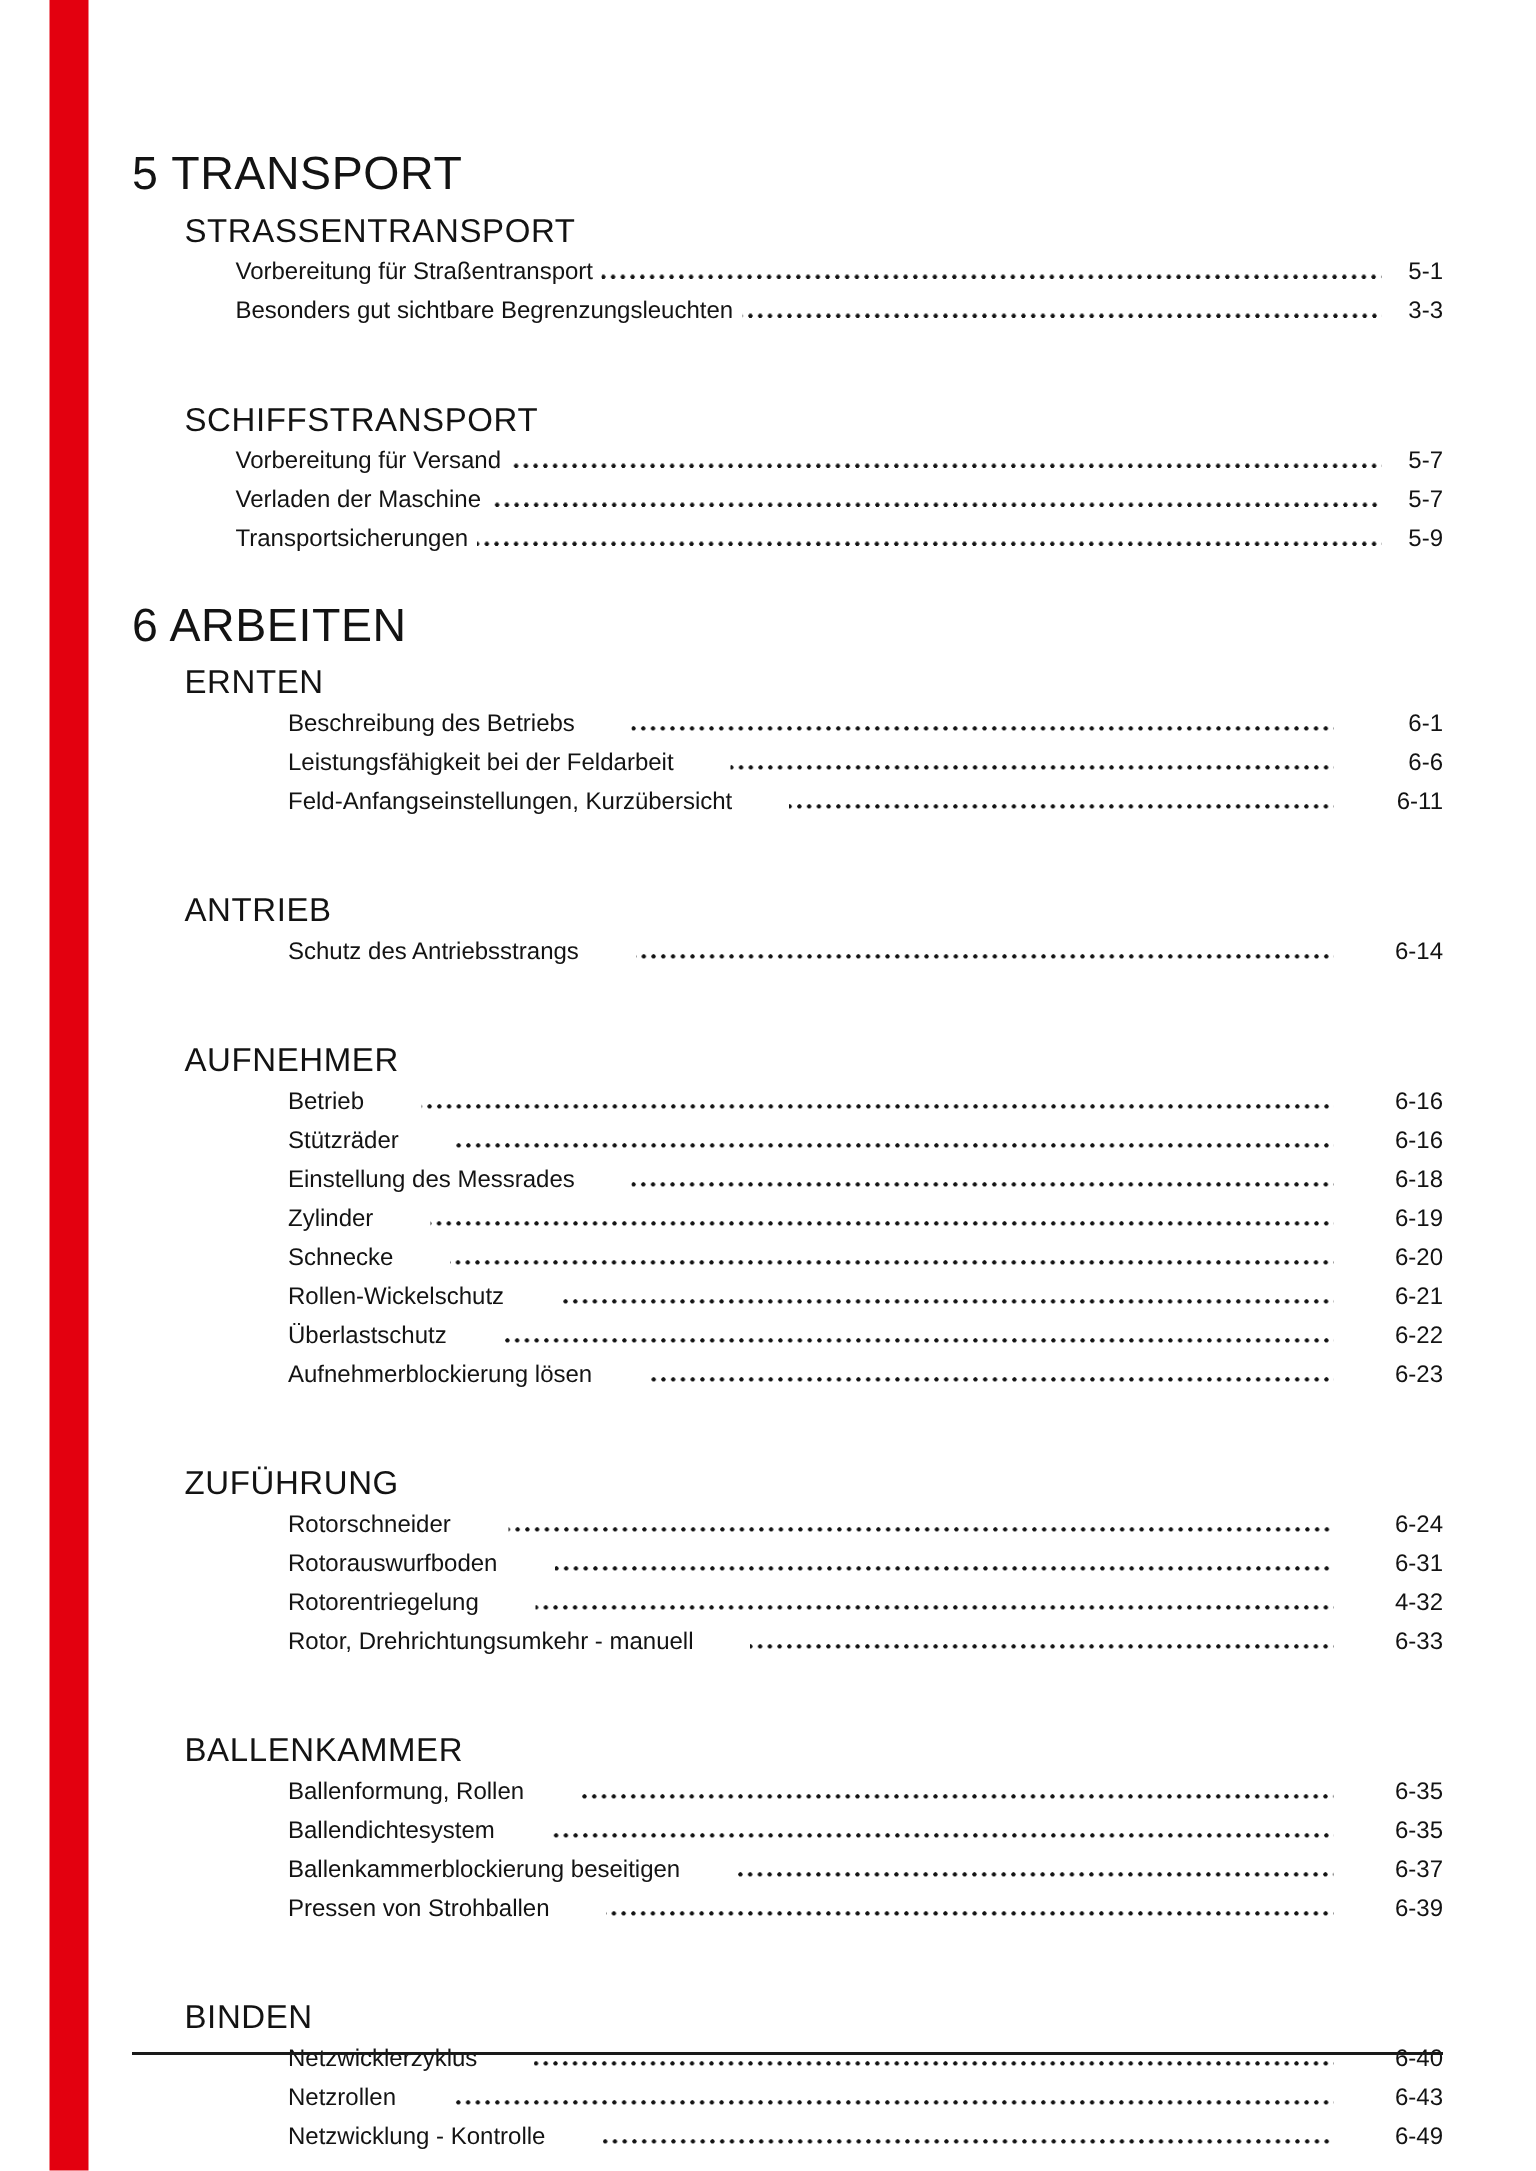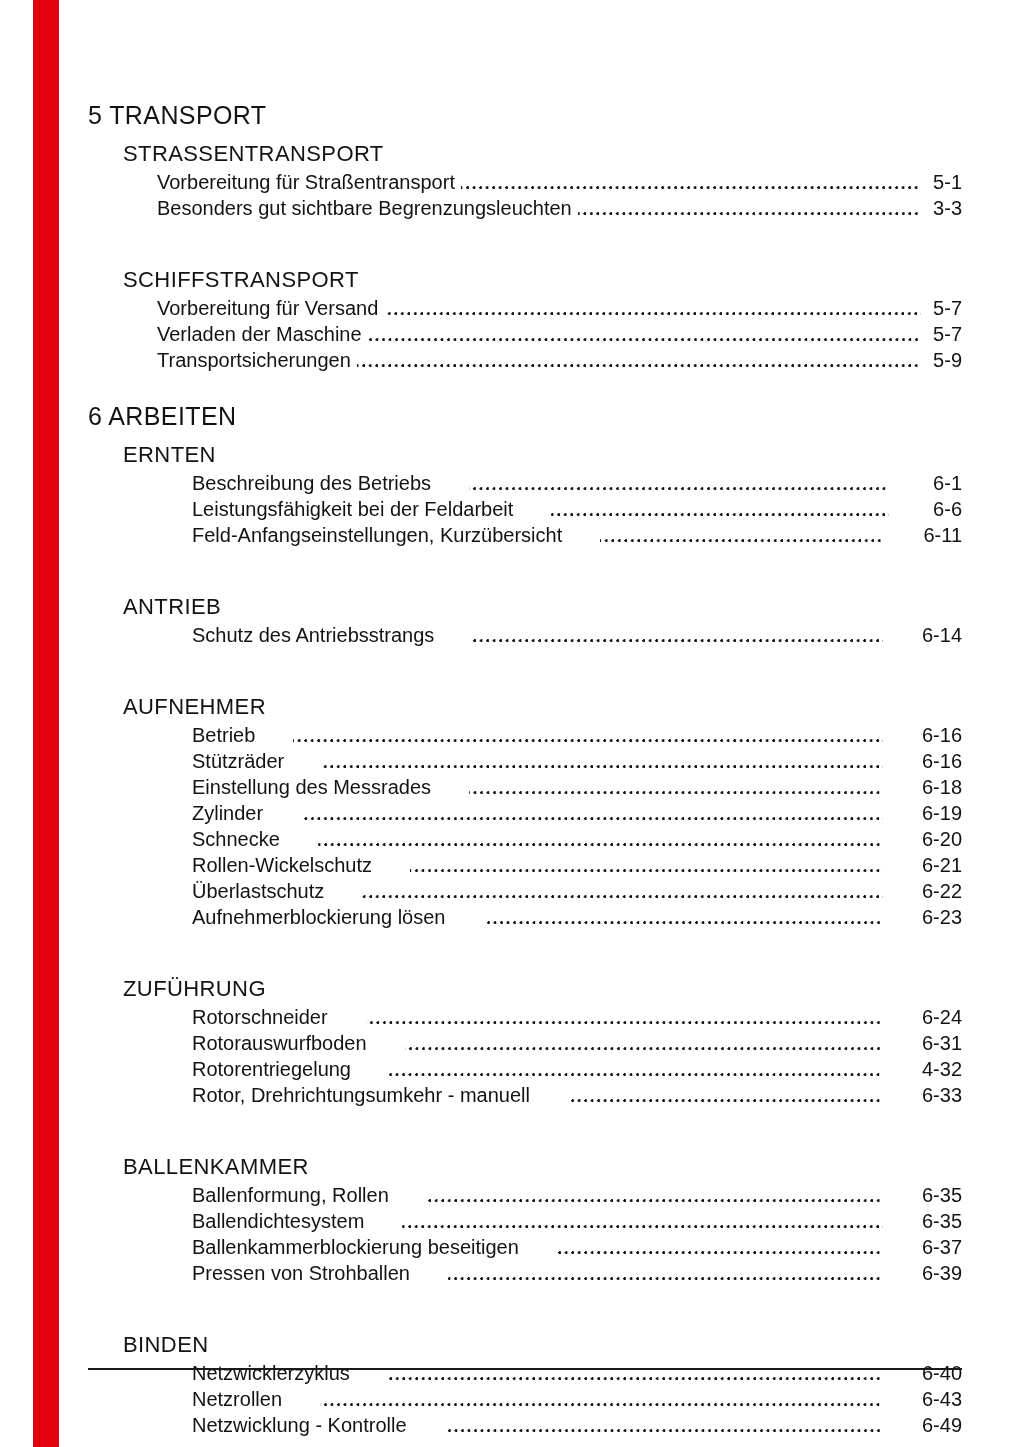--- a/index.html
+++ b/index.html
@@ -26,21 +26,21 @@
   #toc {
     position: absolute;
     left: 88px;
     top: 101px;
     right: 62px;
   }
   .chapter + .chapter {
     margin-top: 29px;
   }
   .chapter-title {
-    font-size: 25px;
+    font-size: 31px;
     line-height: 29px;
     font-weight: 400;
     letter-spacing: 0.4px;
     margin: 0 0 11px 0;
   }
   .section {
     margin-left: 35px;
   }
   .section + .section {
     margin-top: 46px;
@@ -49,21 +49,21 @@
     font-size: 22px;
     line-height: 26px;
     font-weight: 400;
     letter-spacing: 0.4px;
     margin: 0 0 2px 0;
   }
   .entry {
     display: flex;
     align-items: baseline;
     line-height: 26px;
-    font-size: 20px;
+    font-size: 16px;
   }
   
   .chapter:nth-child(1) .entry { padding-left: 34px; }
   .chapter:nth-child(2) .entry { padding-left: 69px; gap: 32px; }
   .entry-label {
     white-space: nowrap;
     flex: 0 0 auto;
   }
   .leader {
     flex: 1 1 auto;

